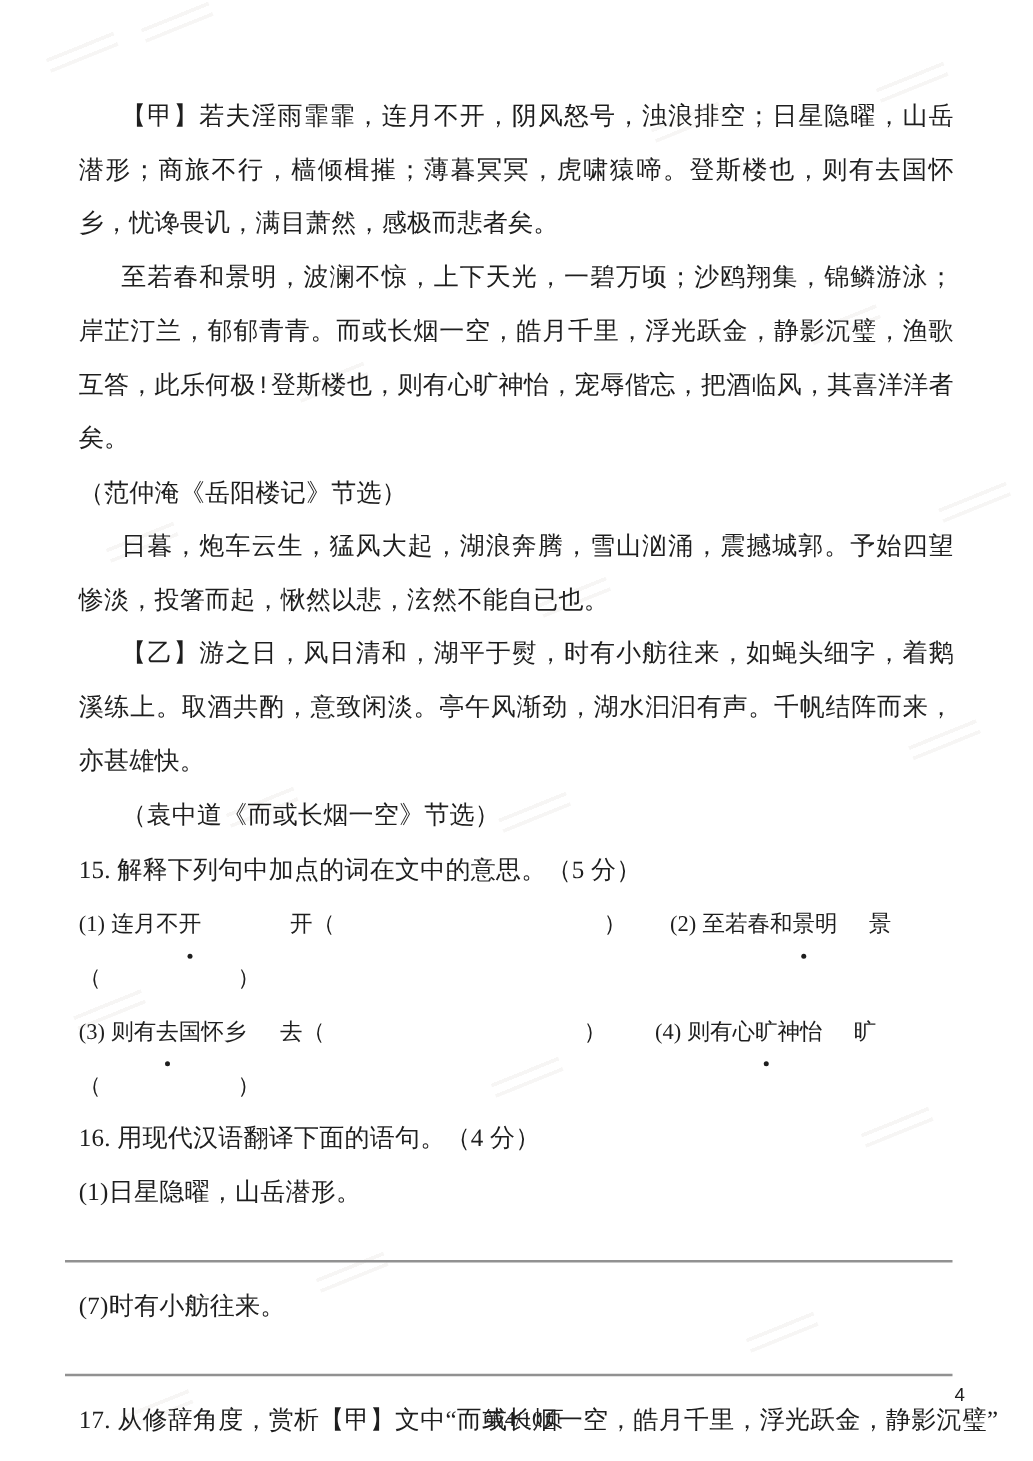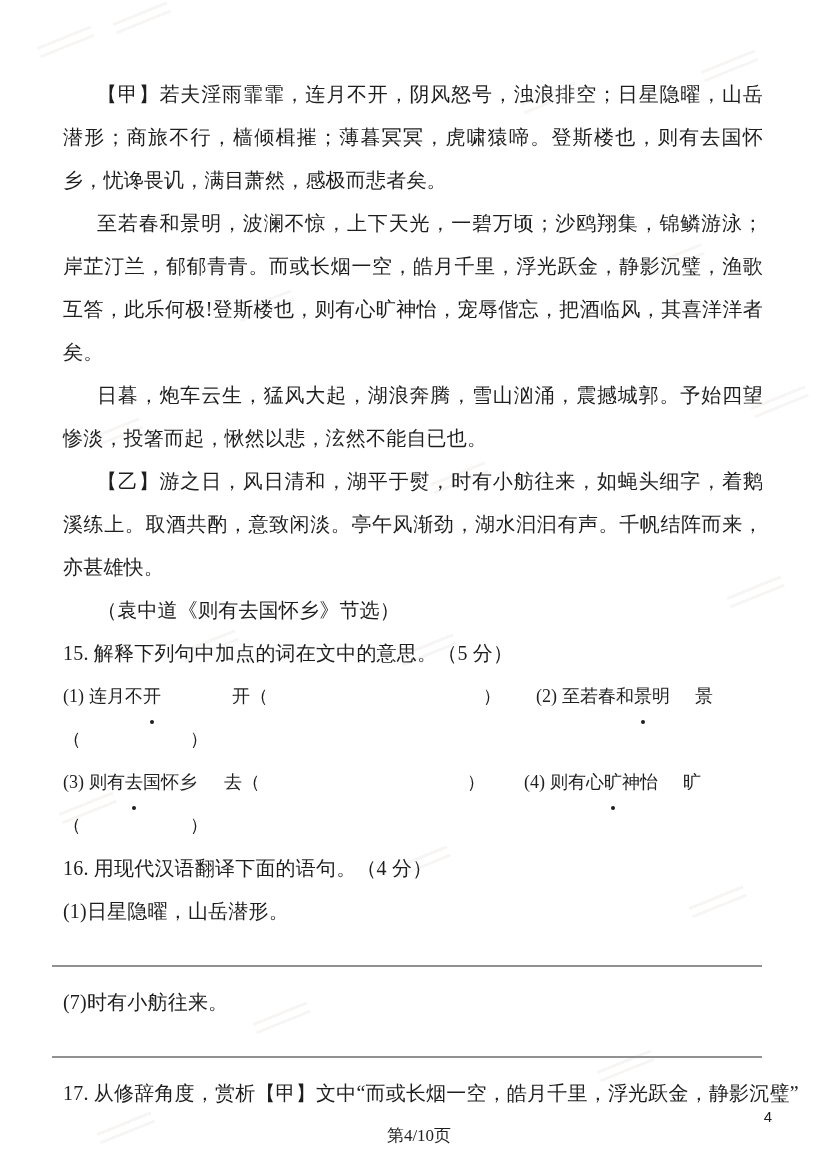--- a/index.html
+++ b/index.html
@@ -21,21 +21,21 @@
   .wm {
     position: absolute; width: 58px; height: 16px;
     transform: rotate(-22deg); opacity: .55;
     background: repeating-linear-gradient(0deg, #f0eeec 0 3px, transparent 3px 9px);
   }
   .content { position: relative; z-index: 1; }
   .para {
     font-size: 20px; line-height: 43px;
     text-align: justify; letter-spacing: .2px;
   }
-  .indent { text-indent: 1.7em; }
+  .indent { text-indent: 1.7em; font-family: Liberation Mono, monospace; }
   .row { font-size: 18px; line-height: 43px; white-space: nowrap; }
   .sp { display: inline-block; height: 1px; vertical-align: middle; }
   .qnum { margin-right: 5px; }
   .zd { position: relative; font-style: normal; display: inline-block; }
   .zd::after {
     content: ""; position: absolute; left: 50%; bottom: -6px;
     width: 4px; height: 4px; border-radius: 50%;
     background: #1e1e1e; transform: translateX(-50%);
   }
   hr.ans {
@@ -76,24 +76,25 @@
     <div class="wm" style="left:688px;top:892px"></div>
     <div class="wm" style="left:252px;top:1008px"></div>
     <div class="wm" style="left:596px;top:1056px"></div>
     <div class="wm" style="left:96px;top:1118px"></div>
   </div>
 
   <main class="content">
 
     <p class="para indent">【甲】若夫淫雨霏霏，连月不开，阴风怒号，浊浪排空；日星隐曜，山岳潜形；商旅不行，樯倾楫摧；薄暮冥冥，虎啸猿啼。登斯楼也，则有去国怀乡，忧谗畏讥，满目萧然，感极而悲者矣。</p>
     <p class="para indent">至若春和景明，波澜不惊，上下天光，一碧万顷；沙鸥翔集，锦鳞游泳；岸芷汀兰，郁郁青青。而或长烟一空，皓月千里，浮光跃金，静影沉璧，渔歌互答，此乐何极!登斯楼也，则有心旷神怡，宠辱偕忘，把酒临风，其喜洋洋者矣。</p>
+    <p class="para">（范仲淹《岳阳楼记》节选）</p>
 
     <p class="para indent">日暮，炮车云生，猛风大起，湖浪奔腾，雪山汹涌，震撼城郭。予始四望惨淡，投箸而起，愀然以悲，泫然不能自已也。</p>
     <p class="para indent">【乙】游之日，风日清和，湖平于熨，时有小舫往来，如蝇头细字，着鹅溪练上。取酒共酌，意致闲淡。亭午风渐劲，湖水汩汩有声。千帆结阵而来，亦甚雄快。</p>
-    <p class="para indent">（袁中道《则有去国怀乡》节选）</p>
+    <p class="para indent">（袁中道《而或长烟一空》节选）</p>
 
     <p class="para">15. 解释下列句中加点的词在文中的意思。（5 分）</p>
 
     <div class="row">
       <span class="qnum">(1)</span><span>连月不</span><span class="zd">开</span><span></span>
       <span class="sp" style="width:62px"></span>
       <span>开</span><span>（</span>
       <span class="sp" style="width:206px"></span>
       <span>）</span>
       <span class="sp" style="width:26px"></span>

